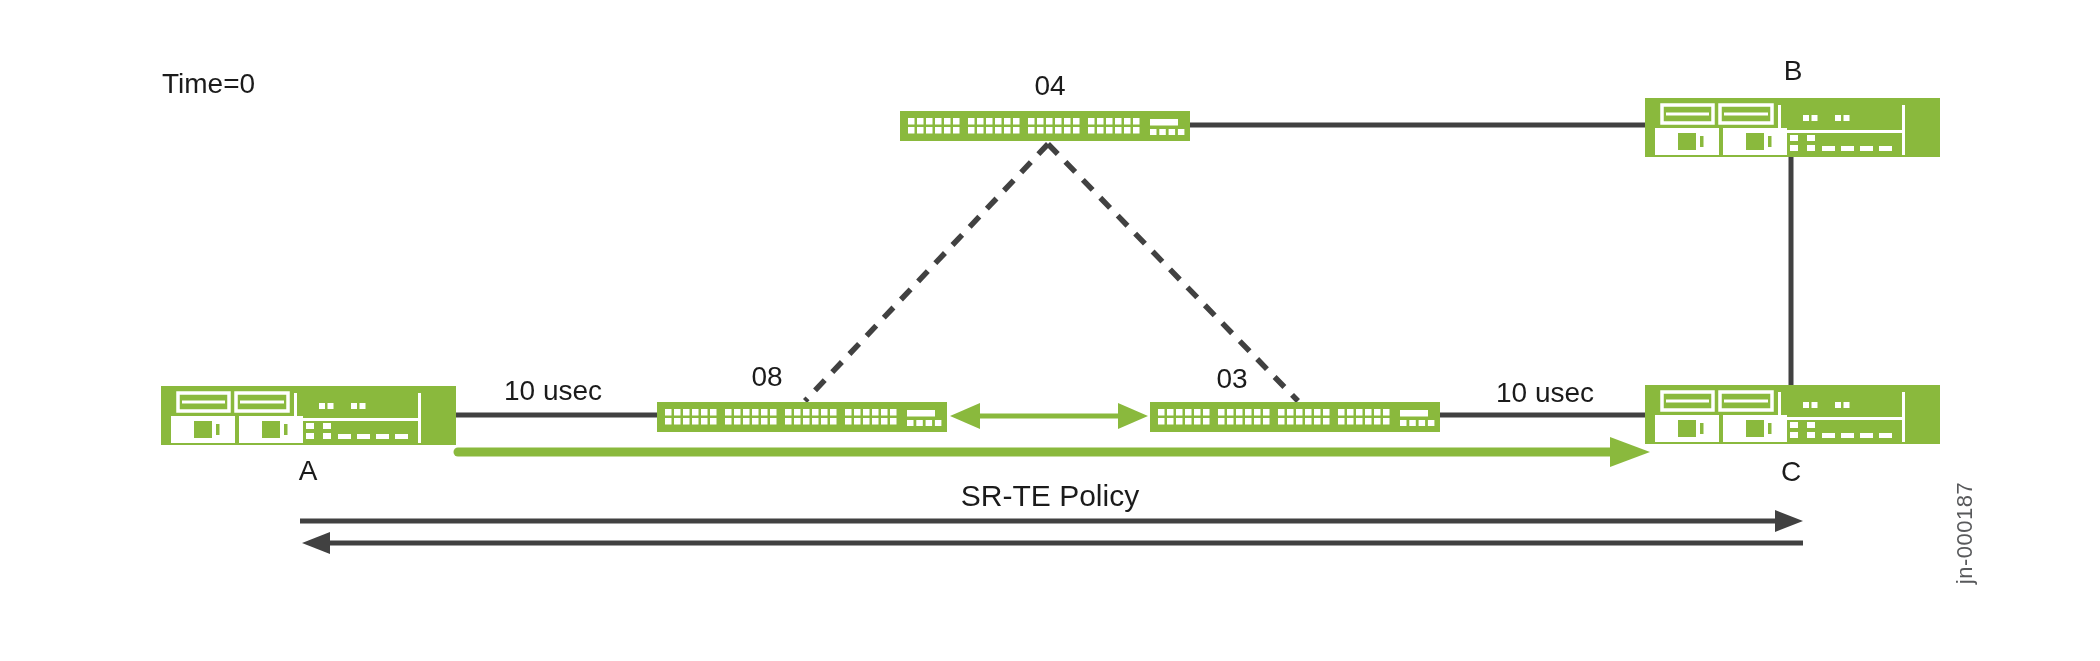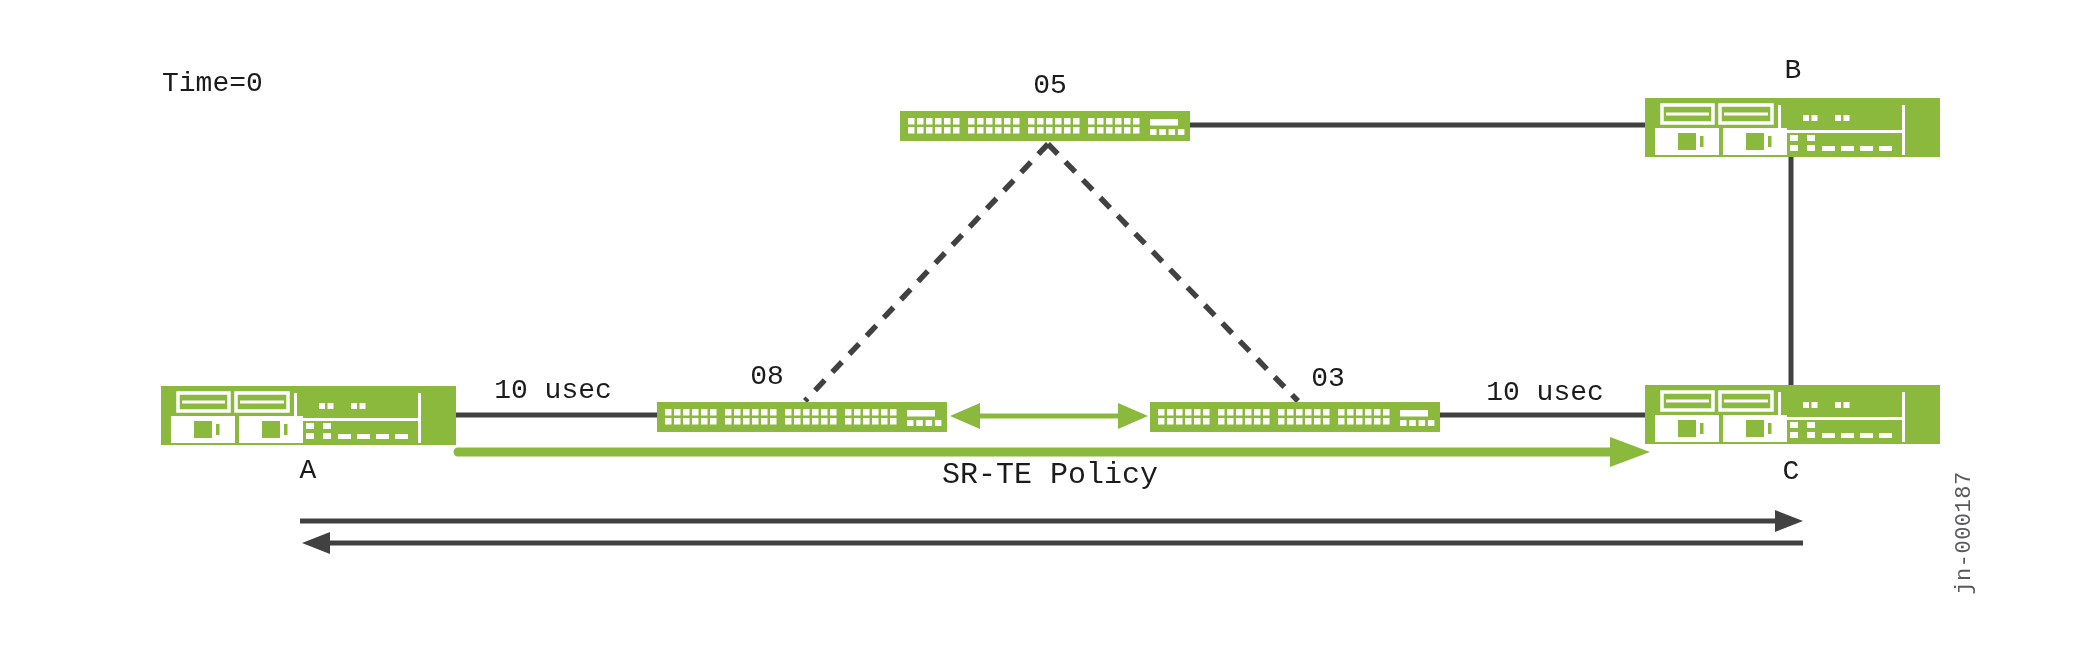--- a/index.html
+++ b/index.html
@@ -4,21 +4,21 @@
 <style>
   :root{
     --device-green:#8ab93d;
     --line-dark:#414141;
     --text:#1b1b1b;
     --figure-id-gray:#58595b;
   }
   html,body{margin:0;padding:0;background:#ffffff;}
   .canvas{
     position:relative;width:2100px;height:661px;background:#ffffff;overflow:hidden;
-    font-family:Liberation Mono, monospace;color:var(--text);
+    font-family:Liberation Sans, sans-serif;color:var(--text);
   }
   .canvas svg{position:absolute;left:0;top:0;}
   .label{position:absolute;white-space:nowrap;font-size:28px;line-height:1;color:var(--text);}
   .label.centered{transform:translateX(-50%);}
   .label.big{font-size:30px;}
   .figid{
     position:absolute;left:1965px;top:533px;font-size:22px;line-height:1;
     color:var(--figure-id-gray);transform:translate(-50%,-50%) rotate(-90deg);
     letter-spacing:0.5px;white-space:nowrap;
   }
@@ -122,26 +122,26 @@
     <use href="#router-icon" x="161" y="386"></use>
     <use href="#router-icon" x="1645" y="98"></use>
     <use href="#router-icon" x="1645" y="385"></use>
     <use href="#switch-icon" x="900" y="111"></use>
     <use href="#switch-icon" x="657" y="402"></use>
     <use href="#switch-icon" x="1150" y="402"></use>
   </svg>
 
   <div class="label" style="left:162px;top:70px;">Time=0</div>
 
-  <div class="label centered" style="left:1050px;top:72px;">05</div>
+  <div class="label centered" style="left:1050px;top:72px;">04</div>
   <div class="label centered" style="left:1793px;top:57px;">B</div>
   <div class="label centered" style="left:767px;top:363px;">08</div>
-  <div class="label centered" style="left:1328px;top:365px;">03</div>
+  <div class="label centered" style="left:1232px;top:365px;">03</div>
   <div class="label centered" style="left:308px;top:457px;">A</div>
   <div class="label centered" style="left:1791px;top:458px;">C</div>
 
   <div class="label centered" style="left:553px;top:377px;">10 usec</div>
   <div class="label centered" style="left:1545px;top:379px;">10 usec</div>
 
-  <div class="label centered big" style="left:1050px;top:460px;">SR-TE Policy</div>
+  <div class="label centered big" style="left:1050px;top:481px;">SR-TE Policy</div>
 
   <div class="figid">jn-000187</div>
 </div>
 
 </body></html>

